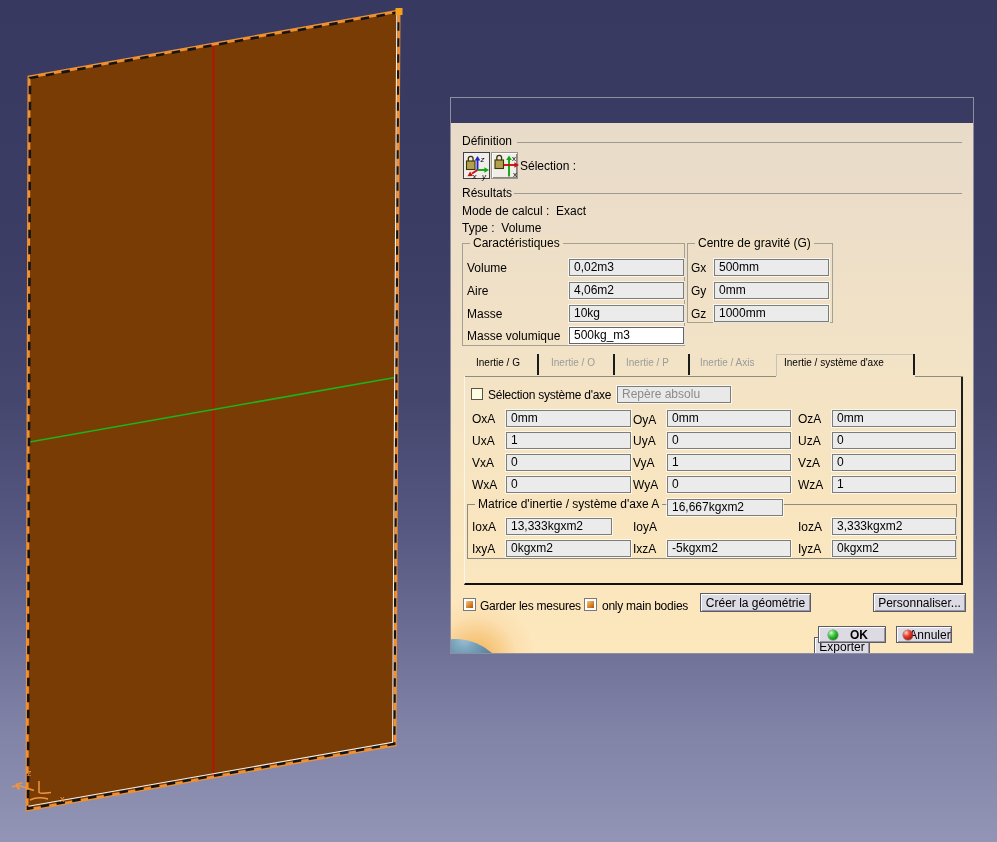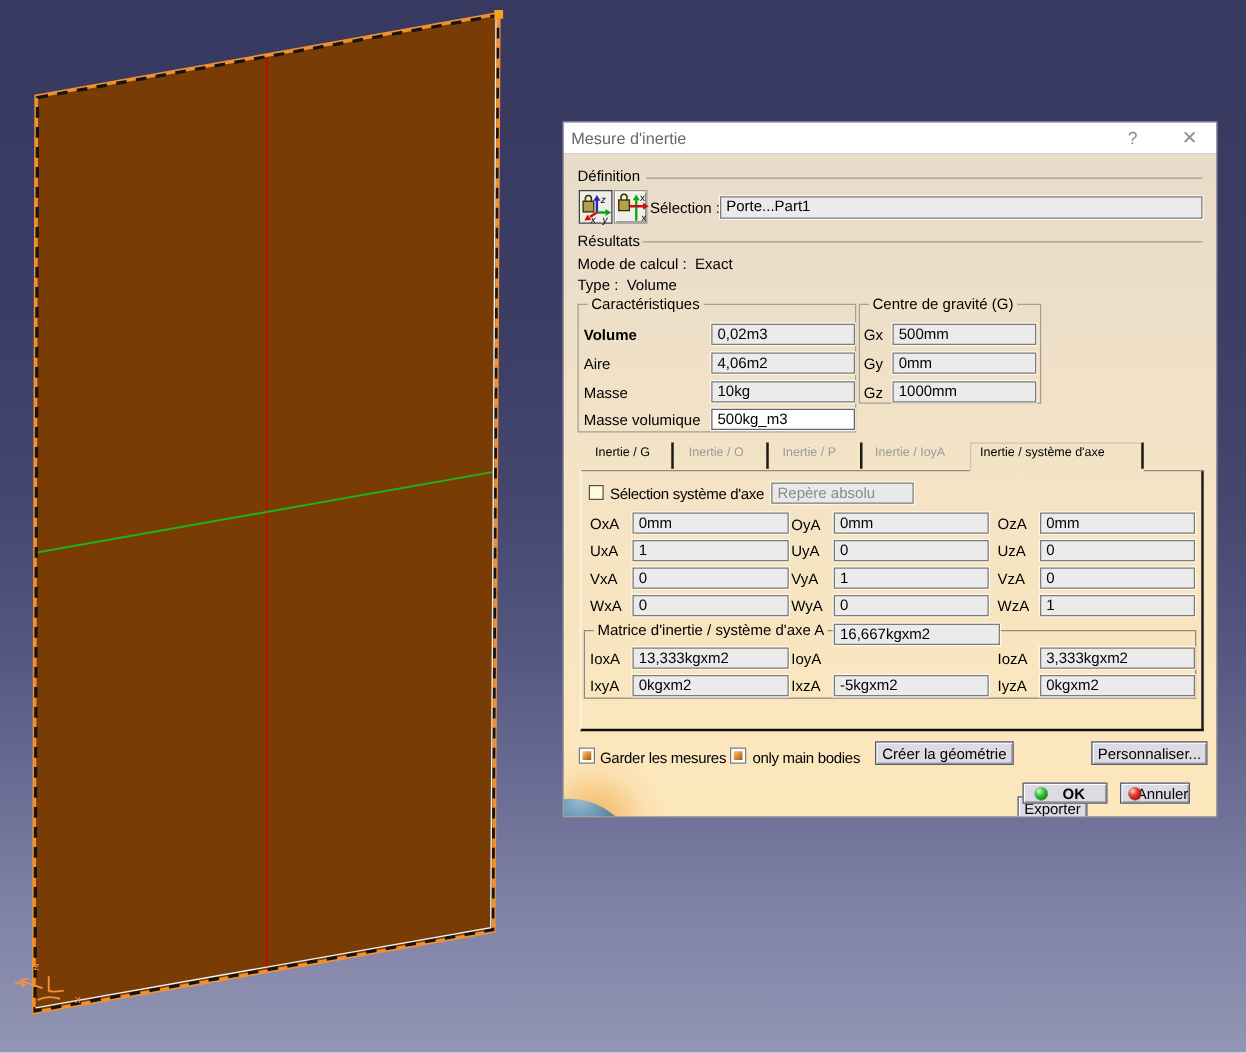--- a/index.html
+++ b/index.html
@@ -57,21 +57,20 @@
     <path d="M30,800 Q38,796 48,799"></path>
     <path d="M34,790.5 L16,784.5"></path>
     <path d="M16,784.5 L22.5,782.8 M16,784.5 L18.8,790"></path>
     <path d="M12,787 q4,-2.5 8,1.5"></path>
   </g>
   <text x="27" y="776" fill="#ef9440" font-size="9" font-family="Liberation Sans">z</text>
   <text x="60" y="802" fill="#ef9440" font-size="9" font-family="Liberation Sans">x</text>
 </svg>
 
 <div id="dlg">
-  <div id="title">Mesure d'inertie<span class="q">?</span><span class="x">✕</span></div>
   <div id="bodyd">
 
     <div style="position:absolute;left:-30px;top:470px;width:120px;height:120px;
       background:radial-gradient(circle at 55px 65px, rgba(240,170,80,0.95) 0%, rgba(245,190,110,0.75) 22%, rgba(250,210,150,0.35) 45%, rgba(250,220,170,0) 65%);"></div>
     <svg style="position:absolute;left:0;top:0;" width="120" height="532" viewBox="0 0 120 532">
       <defs>
         <radialGradient id="pg" cx="58%" cy="0%" r="105%">
           <stop offset="0%" stop-color="#9dbfd2"></stop>
           <stop offset="9%" stop-color="#7ca6bd"></stop>
           <stop offset="22%" stop-color="#5d87a5"></stop>
@@ -110,30 +109,29 @@
         <line x1="17" y1="24.5" x2="17" y2="8" stroke="#10a810" stroke-width="1.9"></line>
         <path d="M17,3.5 l-2.8,4.6 h5.6 z" fill="#10a810"></path>
         <line x1="12" y1="13" x2="23" y2="13" stroke="#cc1010" stroke-width="1.9"></line>
         <path d="M27,13 l-4.6,-2.8 v5.6 z" fill="#cc1010"></path>
         <text x="20" y="8.5" font-size="8" font-family="Liberation Sans" fill="#000">x</text>
         <text x="21" y="24.5" font-size="8" font-family="Liberation Sans" fill="#000">x</text>
       </g>
     </svg>
 
     <div class="lbl" style="left:69px; top:36px;">Sélection :</div>
-    <div class="field" style="left:125px; top:34px; width:386px; height:18px;">Porte...Part1</div>
 
     <div class="lbl" style="left:11px; top:63px;text-align:right;">Résultats</div>
     <div class="hline" style="left:63px; top:70px; width:448px;"></div>
     <div class="lbl" style="left:11px; top:81px;">Mode de calcul :&nbsp; Exact</div>
     <div class="lbl" style="left:11px; top:98px;">Type :&nbsp; Volume</div>
 
     <div class="groupbox" style="left:11px; top:120px; width:223px; height:103px;"></div>
     <div class="glabel" style="left:19px; top:113px; background:linear-gradient(180deg,#eedfc6,#f0e1c6);">Caractéristiques</div>
-    <div class="lbl" style="left:16px; top:138px;font-weight:bold;">Volume</div>
+    <div class="lbl" style="left:16px; top:138px;">Volume</div>
     <div class="field" style="left:118px; top:136px; width:115px; height:17px;">0,02m3</div>
     <div class="lbl" style="left:16px; top:161px;">Aire</div>
     <div class="field" style="left:118px; top:159px; width:115px; height:17px;">4,06m2</div>
     <div class="lbl" style="left:16px; top:184px;">Masse</div>
     <div class="field" style="left:118px; top:182px; width:115px; height:17px;">10kg</div>
     <div class="lbl" style="left:16px; top:206px;">Masse volumique</div>
     <div class="field edit" style="left:118px; top:204px; width:115px; height:17px;">500kg_m3</div>
 
     <div class="groupbox" style="left:236px; top:120px; width:146px; height:80px;"></div>
     <div class="glabel" style="left:244px; top:113px; background:linear-gradient(180deg,#eedfc6,#f0e1c6);">Centre de gravité (G)</div>
@@ -143,21 +141,21 @@
     <div class="field" style="left:263px; top:159px; width:115px; height:17px;">0mm</div>
     <div class="lbl" style="left:240px; top:184px;">Gz</div>
     <div class="field" style="left:263px; top:182px; width:115px; height:17px;">1000mm</div>
 
     <div class="tabtxt" style="left:25px; color:#000;">Inertie / G</div>
     <div class="tabsep" style="left:86px;"></div>
     <div class="tabtxt" style="left:100px; color:#9b9b9b;">Inertie / O</div>
     <div class="tabsep" style="left:162px;"></div>
     <div class="tabtxt" style="left:175px; color:#9b9b9b;">Inertie / P</div>
     <div class="tabsep" style="left:237px;"></div>
-    <div class="tabtxt" style="left:249px; color:#9b9b9b;">Inertie / IoyA</div>
+    <div class="tabtxt" style="left:249px; color:#9b9b9b;">Inertie / Axis</div>
     <div class="tabtxt" style="left:333px; color:#000;">Inertie / système d'axe</div>
     <div class="tabsep" style="left:462px;"></div>
 
     <div style="position:absolute; left:13px; top:253px; width:499px; height:209px; border-left:1px solid #fbf6ea; border-right:2px solid #1f1f1f; border-bottom:2px solid #111;"></div>
     <div style="position:absolute; left:14px; top:253px; width:311px; height:1px; background:#8f8c84;"></div>
     <div style="position:absolute; left:464px; top:253px; width:48px; height:1px; background:#8f8c84;"></div>
     <div style="position:absolute; left:325px; top:231px; width:137px; height:22px; border-left:1px solid #c8c4ba; border-top:1px solid #c8c4ba;"></div>
 
     <div class="cb" style="left:20px; top:265px; width:12px; height:12px; background:#fdfbe0; border-color:#55554a;"></div>
     <div class="lbl" style="left:37px; top:265px; letter-spacing:-0.25px;">Sélection système d'axe</div>
@@ -187,23 +185,23 @@
     <div class="lbl" style="left:21px; top:355px;">WxA</div>
     <div class="field" style="left:55px; top:353px; width:125px; height:17px;">0</div>
     <div class="lbl" style="left:182px; top:355px;">WyA</div>
     <div class="field" style="left:216px; top:353px; width:124px; height:17px;">0</div>
     <div class="lbl" style="left:347px; top:355px;">WzA</div>
     <div class="field" style="left:381px; top:353px; width:124px; height:17px;">1</div>
 
     <div class="groupbox" style="left:16px; top:381px; width:490px; height:55px; border-color:#8f8a80;"></div>
     <div class="glabel" style="left:24px; top:374px; background:linear-gradient(180deg,#f7e3bd,#f8e4be);">Matrice d'inertie / système d'axe A</div>
     <div class="lbl" style="left:21px; top:397px;">IoxA</div>
-    <div class="field" style="left:55px; top:395px; width:125px; height:17px;">13,333kgxm2</div>
+    <div class="field" style="left:55px; top:395px; width:106px; height:17px;">13,333kgxm2</div>
     <div class="lbl" style="left:182px; top:397px;">IoyA</div>
-    <div class="field" style="left:216px; top:376px; width:133px; height:17px;">16,667kgxm2</div>
+    <div class="field" style="left:216px; top:376px; width:116px; height:17px;">16,667kgxm2</div>
     <div class="lbl" style="left:347px; top:397px;">IozA</div>
     <div class="field" style="left:381px; top:395px; width:124px; height:17px;">3,333kgxm2</div>
     <div class="lbl" style="left:21px; top:419px;">IxyA</div>
     <div class="field" style="left:55px; top:417px; width:125px; height:17px;">0kgxm2</div>
     <div class="lbl" style="left:182px; top:419px;">IxzA</div>
     <div class="field" style="left:216px; top:417px; width:124px; height:17px;">-5kgxm2</div>
     <div class="lbl" style="left:347px; top:419px;">IyzA</div>
     <div class="field" style="left:381px; top:417px; width:124px; height:17px;">0kgxm2</div>
 
     <div class="cb" style="left:12px; top:475px;">

